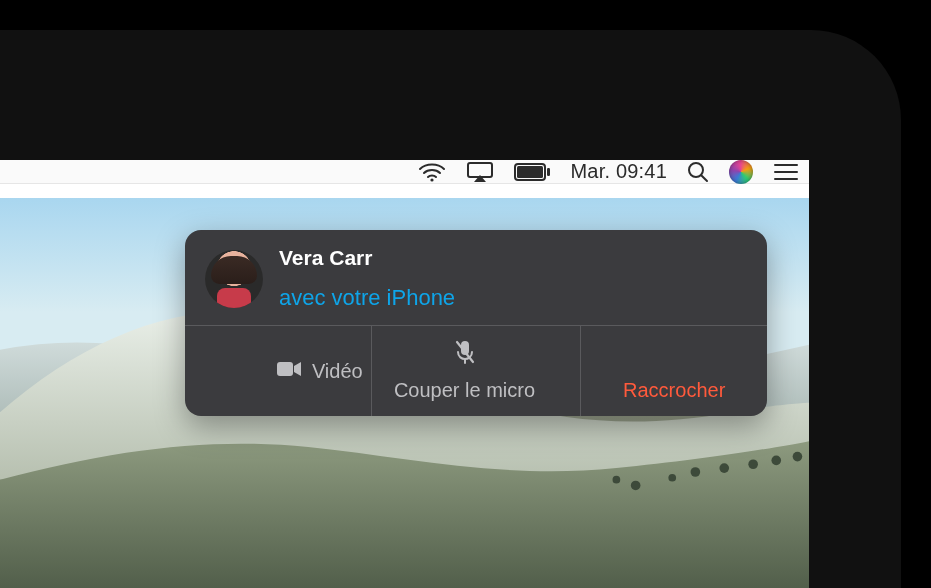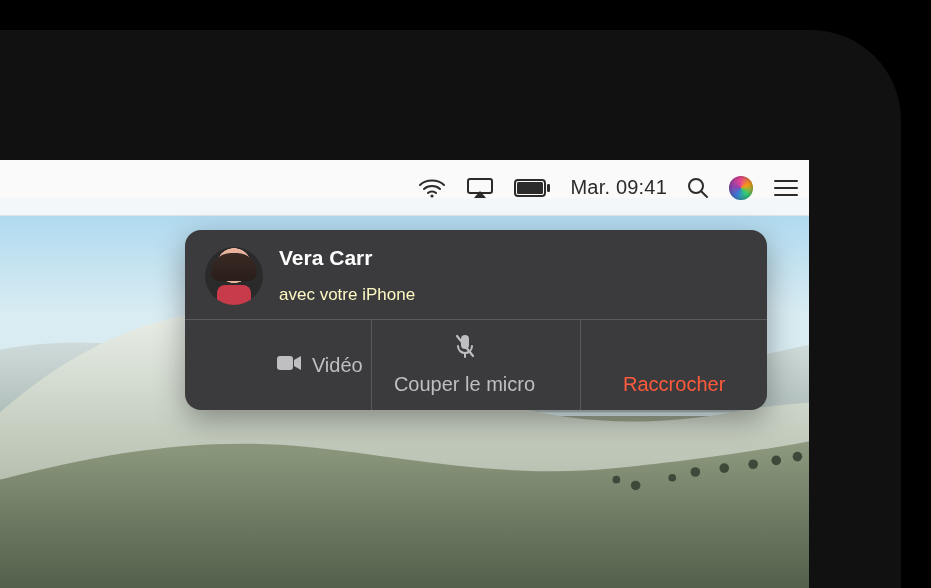--- a/index.html
+++ b/index.html
@@ -32,21 +32,21 @@
     overflow: hidden;
     background: #fff;
   }
 
   
   .menubar {
     position: absolute;
     top: 0;
     left: 0;
     right: 0;
-    height: 56px;
+    height: 24px;
     background: rgba(250,250,250,0.92);
     display: flex;
     justify-content: flex-end;
     align-items: center;
     padding-right: 10px;
     gap: 20px;
     box-sizing: border-box;
     border-bottom: 1px solid rgba(0,0,0,0.08);
   }
   .menubar .icon { color: #2b2b2b; display:flex; align-items:center; justify-content:center; }
@@ -110,22 +110,22 @@
     left:12px; right:12px; bottom:0; height:20px;
     background:#c73b4a;
     border-radius: 8px 8px 0 0;
   }
   .caller-name {
     font-size: 21px;
     font-weight: 600;
     line-height: 1.1;
   }
   .caller-sub {
-    font-size: 17px;
-    color: #fef9c3;
+    font-size: 22px;
+    color: #0ea5e9;
     margin-top: 16px;
   }
   .call-actions {
     display: flex;
     border-top: 1px solid #5a5a5d;
   }
   .call-btn {
     flex: 1;
     text-align: center;
     padding: 14px 8px;

